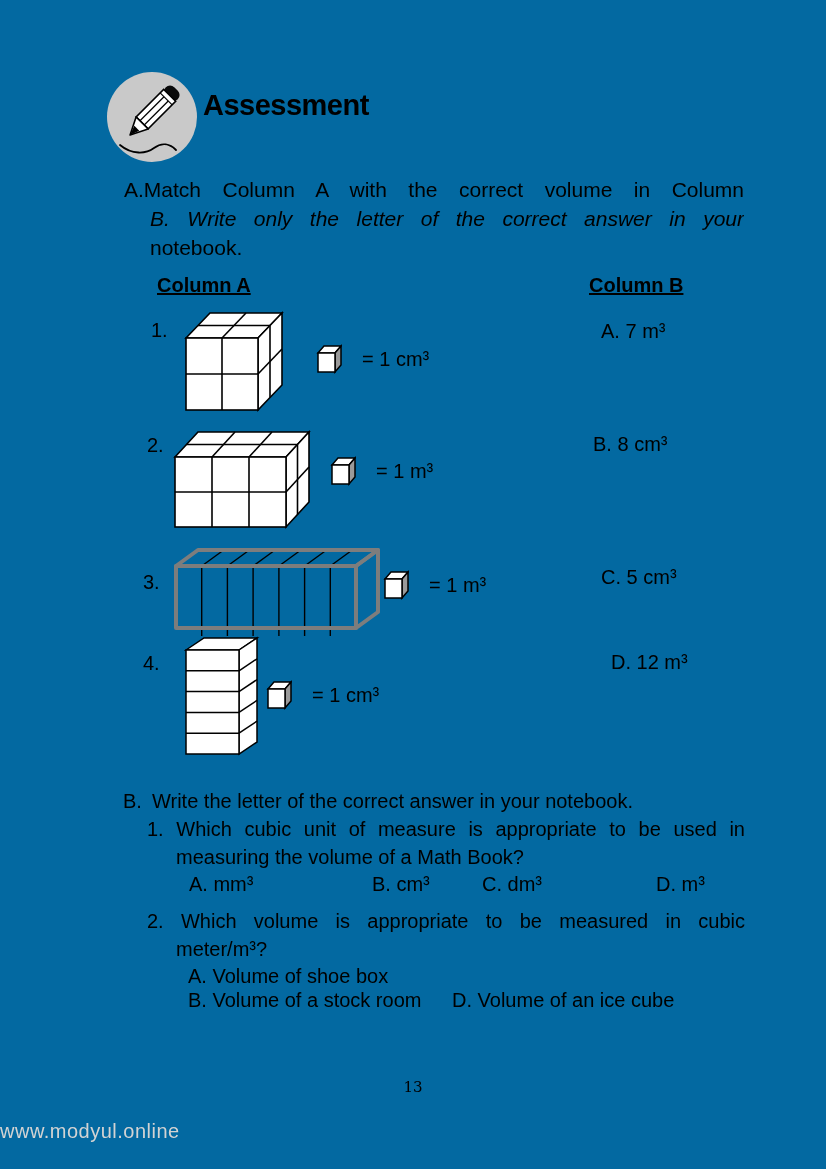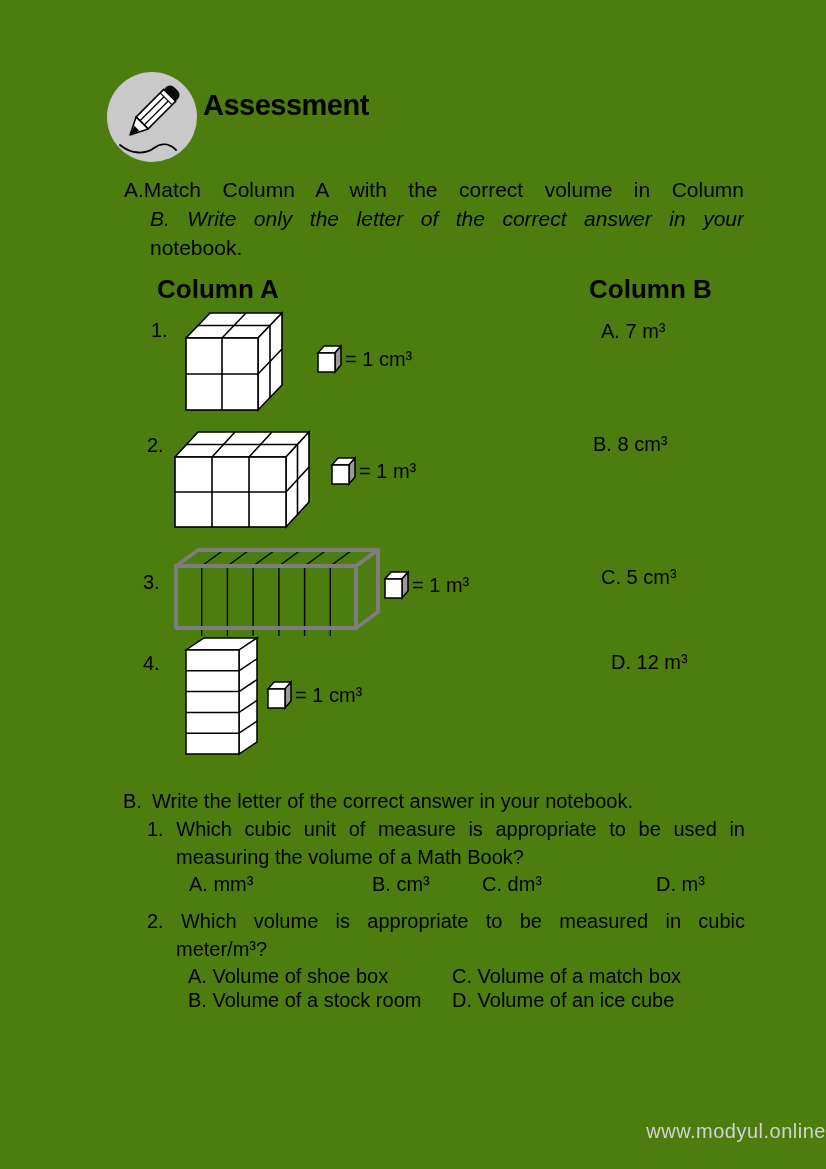--- a/index.html
+++ b/index.html
@@ -1,30 +1,30 @@
 <!DOCTYPE html>
 <html><head>
 <meta charset="utf-8">
 <style>
   html,body { margin:0; padding:0; background:#ffffff; }
   .page {
-    position:relative; width:826px; height:1169px; background:#4d7c0f;
+    position:relative; width:826px; height:1169px; background:#0369a1;
     font-family:"Liberation Sans", sans-serif; color:#000; overflow:hidden;
   }
   .abs { position:absolute; }
   
   .jl { text-align:justify; overflow:hidden; }
   .jl::after { content:""; display:inline-block; width:100%; height:0; }
   .t21 { font-size:21px; line-height:26px; height:26px; }
   .t20 { font-size:20px; line-height:25px; }
   .title { font-size:29px; font-weight:bold; letter-spacing:-0.5px; }
-  .colhead { font-size:26px; font-weight:bold; }
-  .legend-row { display:flex; align-items:center; gap:3px;justify-content:space-between; }
+  .colhead { font-size:20px; font-weight:bold;text-decoration:underline; }
+  .legend-row { display:flex; align-items:center; gap:20px;justify-content:space-between; }
   .pagenum { font-family:"DejaVu Serif", serif; font-size:15px; text-align:center; width:100%; }
-  .watermark { font-size:20px; color:#d3d3d3; text-align:right; width:100%; letter-spacing:0.5px; }
+  .watermark { font-size:20px; color:#d3d3d3; text-align:left; width:100%; letter-spacing:0.5px; }
   svg { display:block; }
 </style>
 </head>
 <body>
 
 <div class="page">
 
   <div class="abs" style="left:106px; top:71px;">
     <svg width="92" height="92" viewBox="0 0 92 92">
       <circle cx="46" cy="46" r="45" fill="#c9c9c9"></circle>
@@ -166,19 +166,19 @@
   <div class="abs t20 jl" style="left:147px; top:817px; width:598px; height:25px;">1. Which cubic unit of measure is appropriate to be used in</div>
   <div class="abs t20" style="left:176px; top:845px;">measuring the volume of a Math Book?</div>
   <div class="abs t20" style="left:189px; top:872px;">A. mm³</div>
   <div class="abs t20" style="left:372px; top:872px;">B. cm³</div>
   <div class="abs t20" style="left:482px; top:872px;">C. dm³</div>
   <div class="abs t20" style="left:656px; top:872px;">D. m³</div>
 
   <div class="abs t20 jl" style="left:147px; top:909px; width:598px; height:25px;">2. Which volume is appropriate to be measured in cubic</div>
   <div class="abs t20" style="left:176px; top:937px;text-align:right;">meter/m³?</div>
   <div class="abs t20" style="left:188px; top:964px;">A. Volume of shoe box</div>
-  <div class="abs t20" style="left:452px; top:964px;">C. Volume of a match box</div>
   <div class="abs t20" style="left:188px; top:988px;text-align:center;">B. Volume of a stock room</div>
   <div class="abs t20" style="left:452px; top:988px;">D. Volume of an ice cube</div>
 
+  <div class="abs pagenum" style="left:0; top:1078px;">13</div>
   <div class="abs watermark" style="left:0; top:1120px;">www.modyul.online</div>
 
 </div>
 
 </body></html>

